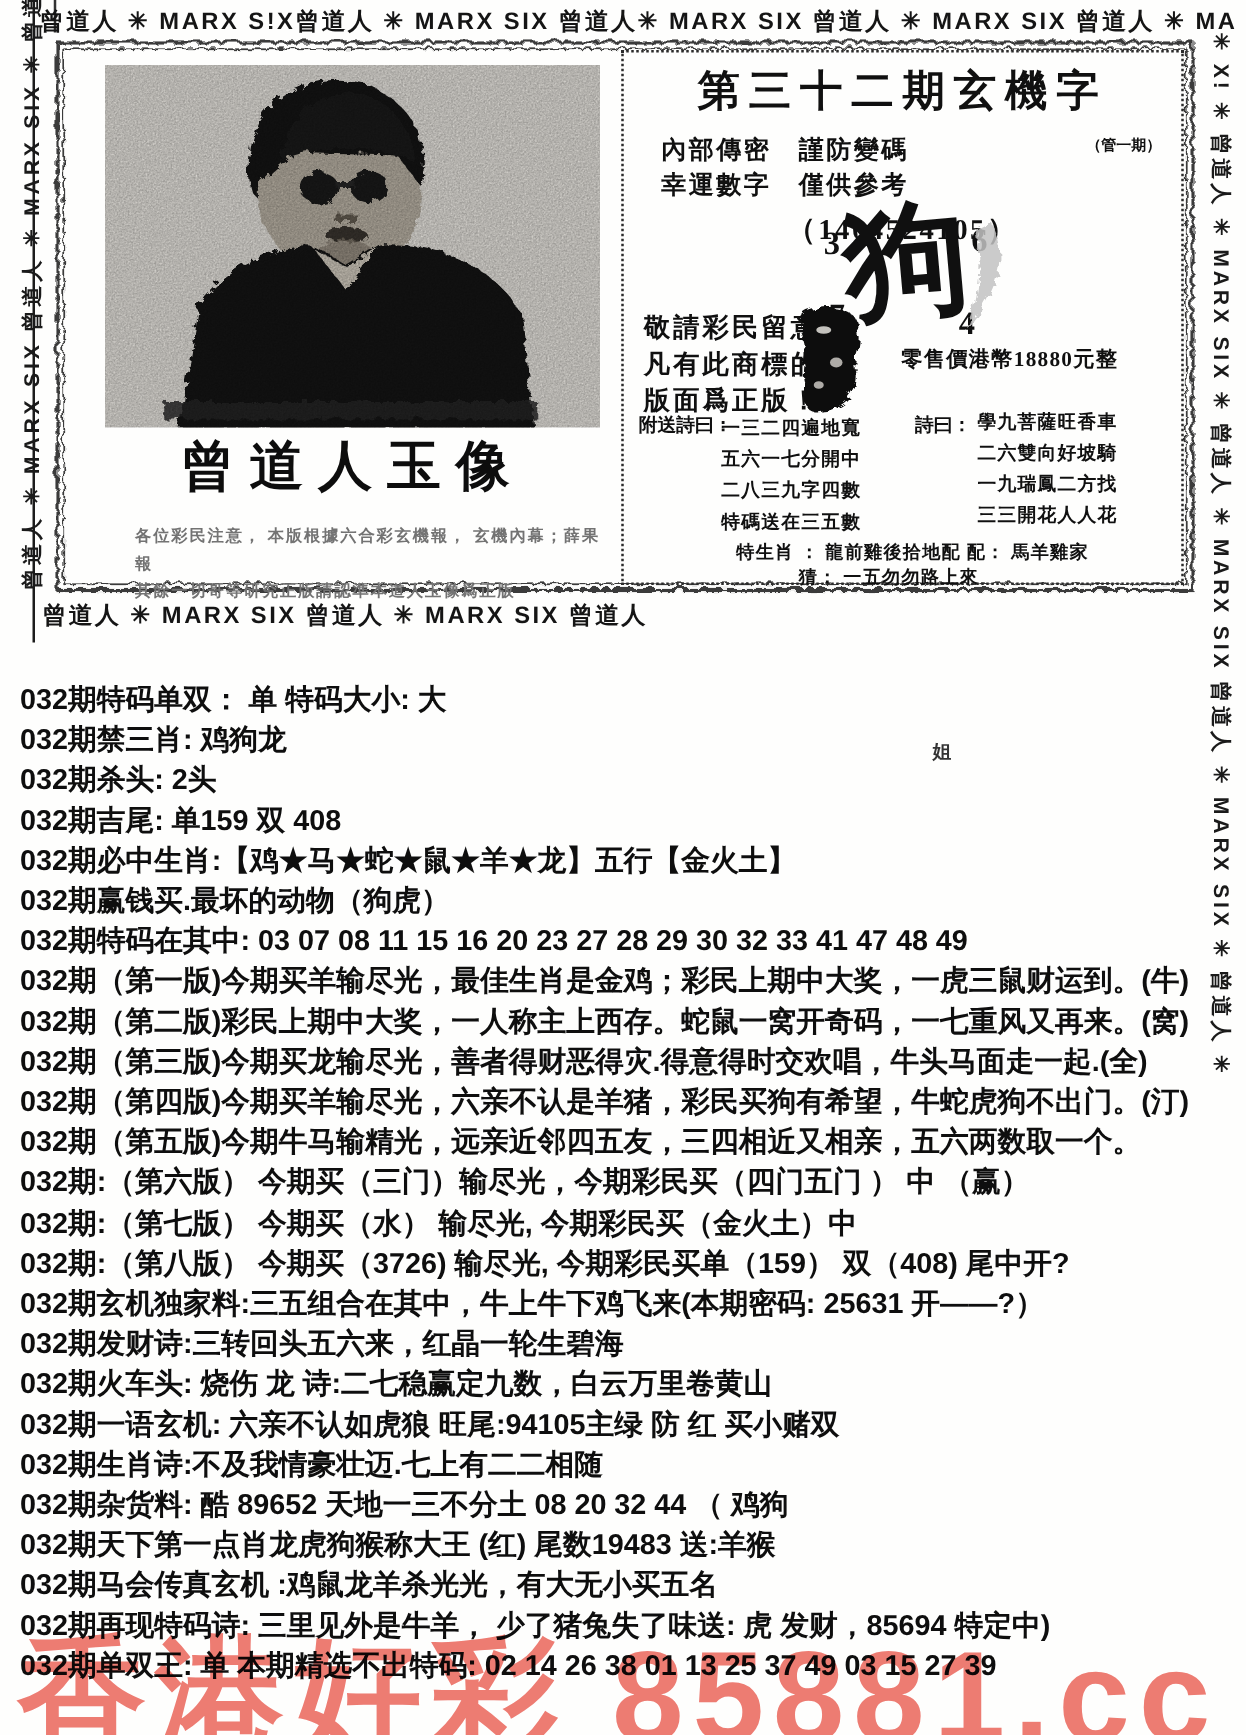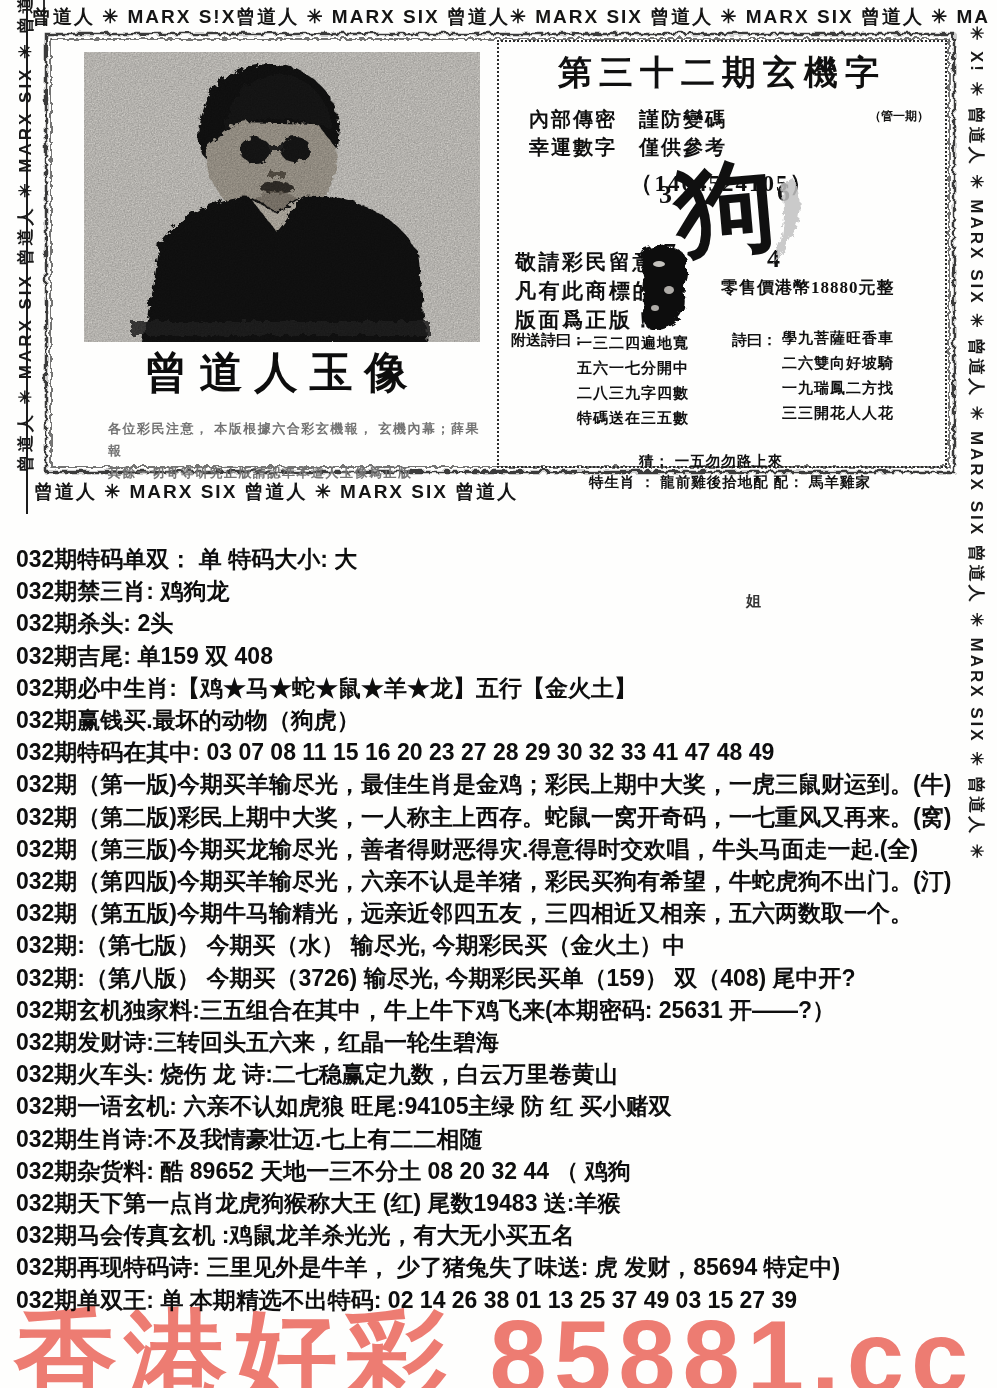--- a/index.html
+++ b/index.html
@@ -41,21 +41,21 @@
   .n-bl{left:164px;top:196px;} .n-br{left:268px;top:202px;}
   .p-dog{left:176px;top:118px;font-size:100px;font-weight:700;transform:rotate(-5deg);line-height:1;}
   .p-swash{left:252px;top:130px;}
   .p-notice{left:16px;top:206px;font-size:21px;font-weight:700;letter-spacing:2.5px;line-height:29px;}
   .p-seal{left:138px;top:200px;}
   .p-price{left:222px;top:234px;font-size:17px;font-weight:700;letter-spacing:1px;}
   .p-poem-label-l{left:12px;top:289px;font-size:15px;font-weight:700;}
   .p-poem-l{left:78px;top:289px;font-size:15px;font-weight:700;line-height:25px;letter-spacing:1px;}
   .p-poem-label-r{left:233px;top:289px;font-size:15px;font-weight:700;}
   .p-poem-r{left:283px;top:284px;font-size:15px;font-weight:700;line-height:25px;letter-spacing:1px;}
-  .p-special{left:90px;top:390px;font-size:14.5px;font-weight:700;letter-spacing:1px;margin-top:41px;}
+  .p-special{left:90px;top:390px;font-size:14.5px;font-weight:700;letter-spacing:1px;}
   .p-guess{left:140px;top:410px;font-size:14.5px;font-weight:700;letter-spacing:1px;}
 
   
   .body-lines{left:16px;top:543px;width:978px;font-size:23px;font-weight:700;line-height:32.2px;color:#0e0e0e;}
   .bline{white-space:nowrap;overflow:hidden;}
   .stray{left:746px;top:592px;font-size:15px;color:#333;font-weight:600;}
 
   
   .watermark{left:14px;top:1290px;font-size:103px;font-weight:700;letter-spacing:7px;white-space:nowrap;
              color:#ec6a60;opacity:.88;mix-blend-mode:multiply;}
@@ -180,20 +180,21 @@
       <div class="bline">032期杀头: 2头</div>
       <div class="bline">032期吉尾: 单159 双 408</div>
       <div class="bline">032期必中生肖:【鸡★马★蛇★鼠★羊★龙】五行【金火土】</div>
       <div class="bline">032期赢钱买.最坏的动物（狗虎）</div>
       <div class="bline">032期特码在其中: 03 07 08 11 15 16 20 23 27 28 29 30 32 33 41 47 48 49</div>
       <div class="bline">032期（第一版)今期买羊输尽光，最佳生肖是金鸡；彩民上期中大奖，一虎三鼠财运到。(牛)</div>
       <div class="bline">032期（第二版)彩民上期中大奖，一人称主上西存。蛇鼠一窝开奇码，一七重风又再来。(窝)</div>
       <div class="bline">032期（第三版)今期买龙输尽光，善者得财恶得灾.得意得时交欢唱，牛头马面走一起.(全)</div>
       <div class="bline">032期（第四版)今期买羊输尽光，六亲不认是羊猪，彩民买狗有希望，牛蛇虎狗不出门。(汀)</div>
       <div class="bline">032期（第五版)今期牛马输精光，远亲近邻四五友，三四相近又相亲，五六两数取一个。</div>
+      <div class="bline">032期:（第六版） 今期买（三门）输尽光，今期彩民买（四门五门 ） 中 （赢）</div>
       <div class="bline">032期:（第七版） 今期买（水） 输尽光, 今期彩民买（金火土）中</div>
       <div class="bline">032期:（第八版） 今期买（3726) 输尽光, 今期彩民买单（159）  双（408) 尾中开?</div>
       <div class="bline">032期玄机独家料:三五组合在其中，牛上牛下鸡飞来(本期密码: 25631   开——?）</div>
       <div class="bline">032期发财诗:三转回头五六来，红晶一轮生碧海</div>
       <div class="bline">032期火车头: 烧伤 龙 诗:二七稳赢定九数，白云万里卷黄山</div>
       <div class="bline">032期一语玄机: 六亲不认如虎狼  旺尾:94105主绿   防 红 买小赌双</div>
       <div class="bline">032期生肖诗:不及我情豪壮迈.七上有二二相随</div>
       <div class="bline">032期杂货料: 酷  89652     天地一三不分土   08 20 32 44  （ 鸡狗</div>
       <div class="bline">032期天下第一点肖龙虎狗猴称大王      (红)  尾数19483   送:羊猴</div>
       <div class="bline">032期马会传真玄机 :鸡鼠龙羊杀光光，有大无小买五名</div>

